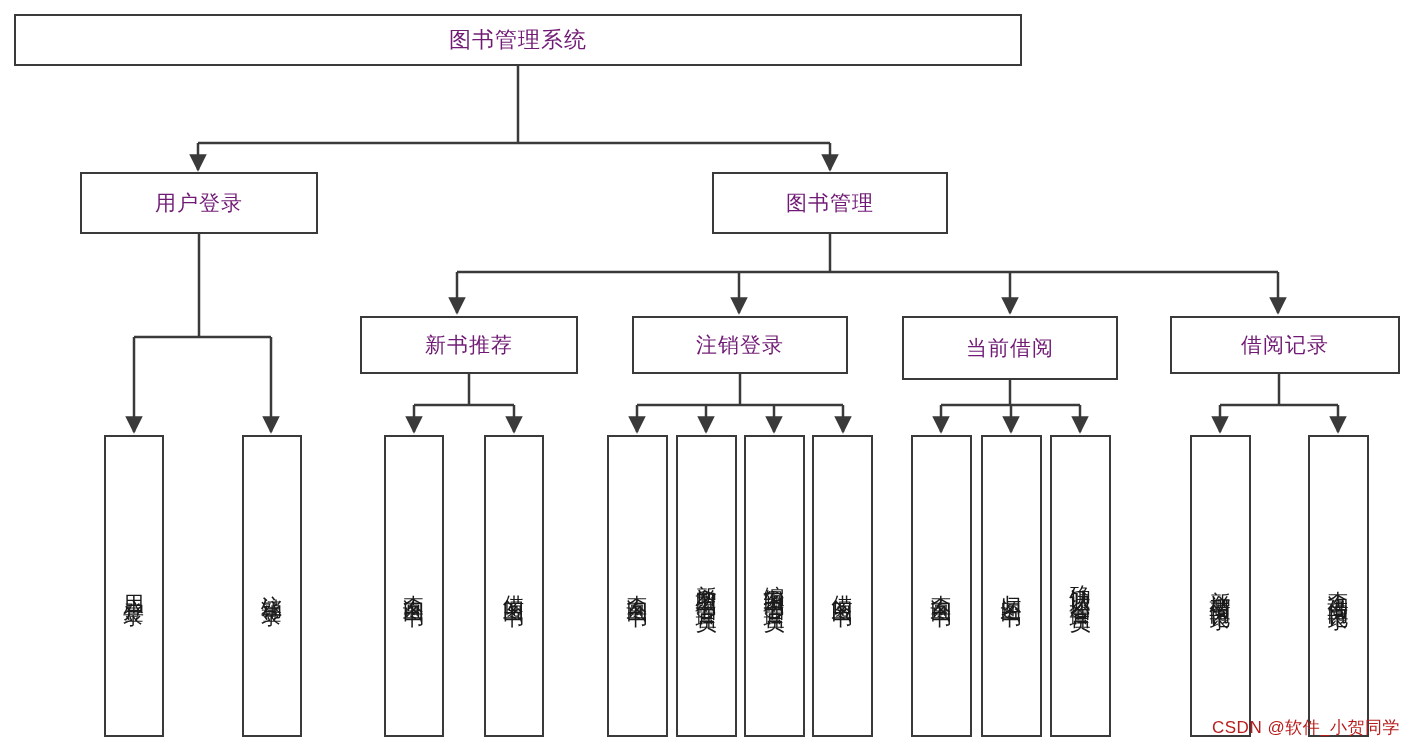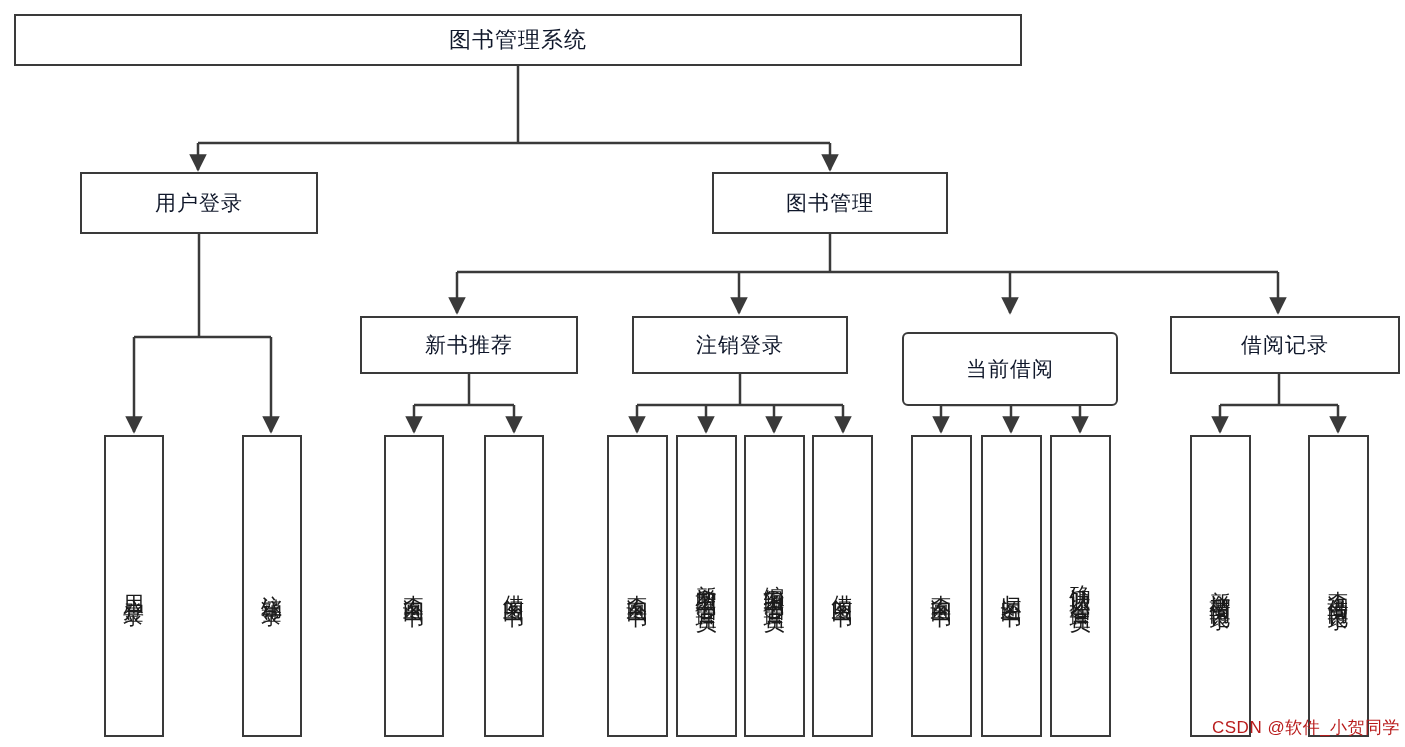--- a/index.html
+++ b/index.html
@@ -26,21 +26,21 @@
     pointer-events: none;
   }
   .node {
     position: absolute;
     box-sizing: border-box;
     background: #ffffff;
     border: 2px solid #3a3a3a;
     display: flex;
     align-items: center;
     justify-content: center;
-    color: #0f172a;
+    color: #701a75;
     text-align: center;
   }
   .node.horiz {
     font-size: 21px;
     letter-spacing: 1px;
   }
   .node.root {
     font-size: 22px;
   }
   .leaf {
@@ -138,21 +138,21 @@
   <div class="node horiz" style="left:712px; top:172px; width:236px; height:62px;">
     <span>图书管理</span>
   </div>
 
   <div class="node horiz" style="left:360px; top:316px; width:218px; height:58px;">
     <span>新书推荐</span>
   </div>
   <div class="node horiz" style="left:632px; top:316px; width:216px; height:58px;">
     <span>注销登录</span>
   </div>
-  <div class="node horiz" style="left:902px; top:332px; width:216px; height:74px;border-radius:6px;">
+  <div class="node horiz" style="left:902px; top:316px; width:216px; height:64px;">
     <span>当前借阅</span>
   </div>
   <div class="node horiz" style="left:1170px; top:316px; width:230px; height:58px;">
     <span>借阅记录</span>
   </div>
 
   <div class="leaf" style="left:104px; top:435px; width:60px; height:302px;">
     <span class="vtext">用户登录</span>
   </div>
   <div class="leaf" style="left:242px; top:435px; width:60px; height:302px;">

